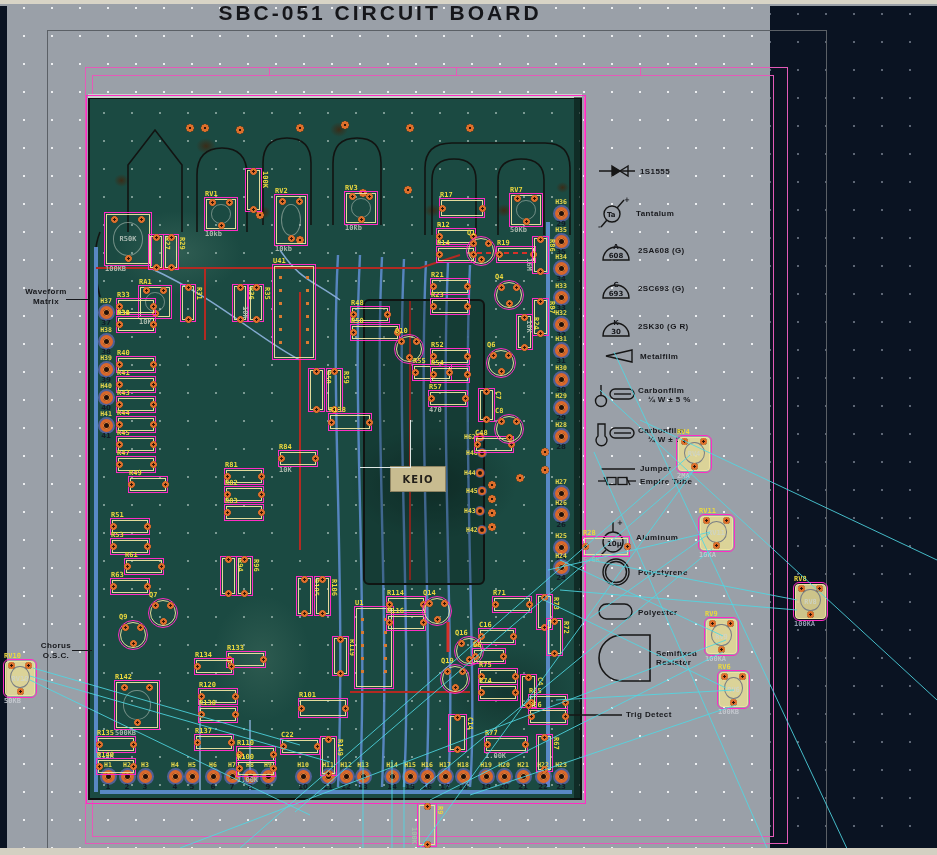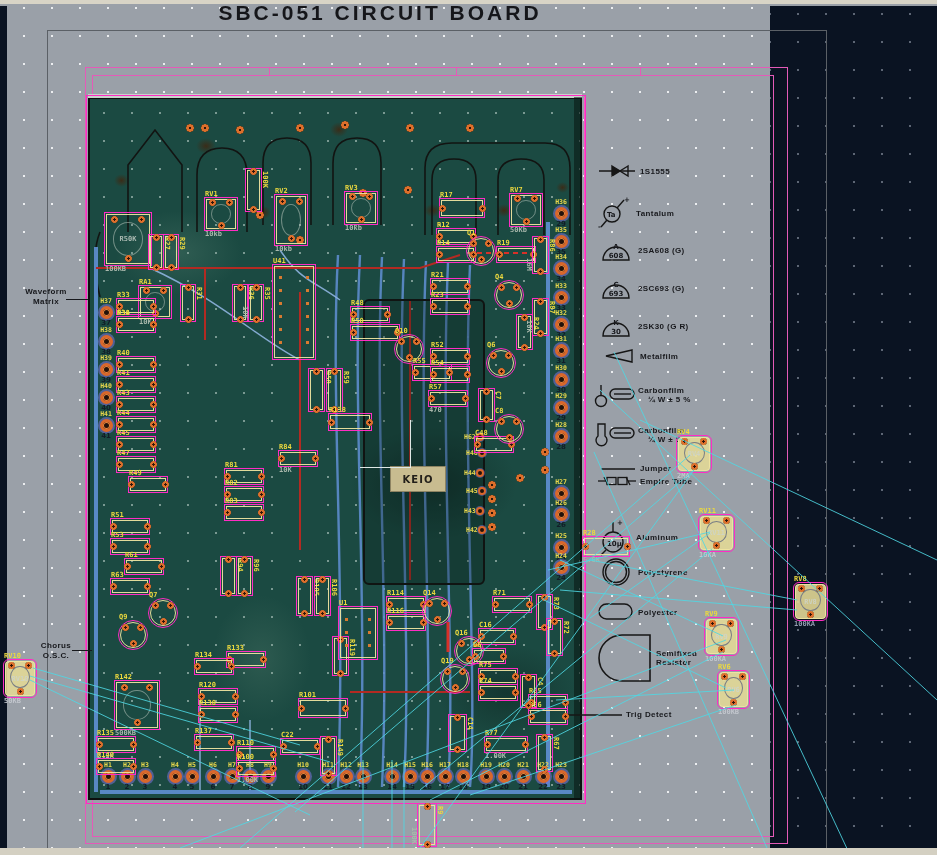--- a/index.html
+++ b/index.html
@@ -877,21 +877,21 @@
 
   <span class="pad" style="left: 50%; top: 0%;"></span>
       <span class="pad" style="left: 50%; top: 100%;"></span>
     </div>
     <div class="cmp k-rv" style="left: 334px; top: 638px; width: 13px; height: 36px;">
     <span class="clabel">R119</span>
 
   <span class="pad" style="left: 50%; top: 0%;"></span>
       <span class="pad" style="left: 50%; top: 100%;"></span>
     </div>
-    <div class="cmp k-ic" style="left: 340px; top: 608px; width: 36px; height: 50px;">
+    <div class="cmp k-ic" style="left: 356px; top: 608px; width: 36px; height: 79px;">
     <span class="clabel">U1</span>
 
   </div>
     <div class="cmp k-rh" style="left: 388px; top: 598px; width: 36px; height: 13px;">
     <span class="clabel">R114</span>
 
   <span class="pad" style="left: 0%; top: 50%;"></span>
       <span class="pad" style="left: 100%; top: 50%;"></span>
     </div>
     <div class="cmp k-rh" style="left: 388px; top: 616px; width: 36px; height: 13px;">

